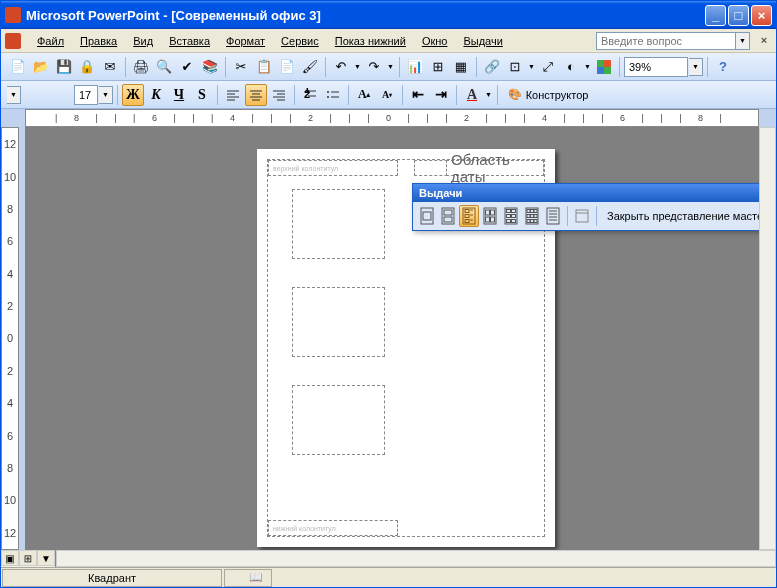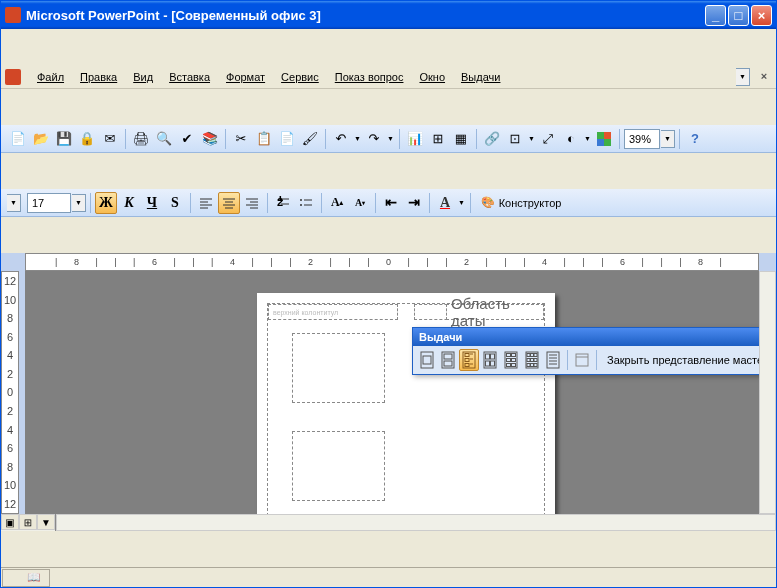--- a/index.html
+++ b/index.html
@@ -1,17 +1,17 @@
 <!DOCTYPE html>
 <html><head>
 <meta charset="utf-8">
 <style>
 * { box-sizing: border-box; margin: 0; padding: 0; font-family: Tahoma, sans-serif; font-size: 11px; }
 body { width: 777px; height: 588px; overflow: hidden; background: #ece9d8; }
-.window { width: 777px; height: 588px; border: 1px solid #0054e3; background: #ece9d8; display: flex; flex-direction: column; gap: 36px; }
+.window { width: 777px; height: 588px; border: 1px solid #0054e3; background: #ece9d8; display: flex; flex-direction: column; }
 .titlebar { height: 28px; background: linear-gradient(to bottom, #3c8cf0 0%, #0054e3 10%, #0054e3 90%, #003db7 100%); display: flex; align-items: center; padding: 0 4px; color: white; }
 .title-icon { width: 16px; height: 16px; background: #d24726; margin-right: 5px; border-radius: 2px; }
 .title-text { flex: 1; font-weight: bold; font-size: 13px; }
 .win-controls { display: flex; gap: 2px; }
 .win-btn { width: 21px; height: 21px; border: 1px solid #fff; border-radius: 3px; display: flex; align-items: center; justify-content: center; font-weight: bold; font-family: Arial; font-size: 13px; color: white; cursor: pointer; }
 .win-min, .win-max { background: linear-gradient(to bottom, #7ba8e8, #3874d4); }
 .win-close { background: linear-gradient(to bottom, #f09282, #d8482c); }
 .menubar { height: 24px; display: flex; align-items: center; padding: 0 4px; background: #ece9d8; border-bottom: 1px solid #c8c4b4; }
 .menu-icon { width: 16px; height: 16px; background: #d24726; margin-right: 8px; border-radius: 2px; }
 .menu-item { padding: 2px 8px; cursor: pointer; }
@@ -20,24 +20,24 @@
 .help-input { width: 140px; height: 18px; border: 1px solid #7f9db9; padding: 0 4px; color: #888; font-size: 11px; }
 .help-drop { width: 14px; height: 18px; border: 1px solid #7f9db9; border-left: none; background: #f0f0f0; display: flex; align-items: center; justify-content: center; font-size: 7px; }
 .mdi-close { width: 16px; height: 16px; margin-left: 6px; text-align: center; line-height: 14px; cursor: pointer; font-weight: bold; color: #555; }
 .toolbar { height: 28px; display: flex; align-items: center; padding: 0 6px; gap: 1px; background: linear-gradient(to bottom, #e8f0fc, #ccdff8); border-bottom: 1px solid #9ab8de; }
 .tbar2 { background: linear-gradient(to bottom, #e8f0fc, #ccdff8); }
 .tb-btn { width: 22px; height: 22px; display: flex; align-items: center; justify-content: center; cursor: pointer; border-radius: 2px; font-size: 13px; }
 .tb-sep { width: 1px; height: 20px; background: #9ab8de; margin: 0 3px; }
 .tb-drop { width: 9px; font-size: 7px; text-align: center; cursor: pointer; }
 .font-select { height: 20px; border: 1px solid #7f9db9; background: white; padding: 0 4px; display: flex; align-items: center; }
 .font-name { width: 100px; }
-.font-size { width: 44px; }
+.font-size { width: 24px; margin-left: 47px; }
 .fmt-btn { width: 22px; height: 22px; display: flex; align-items: center; justify-content: center; cursor: pointer; font-weight: bold; font-family: 'Times New Roman', serif; font-size: 14px; }
 .fmt-active { background: linear-gradient(to bottom, #fde4a6, #f7bb50); border: 1px solid #c4882c; border-radius: 2px; }
-.zoom-box { width: 36px; height: 20px; border: 1px solid #7f9db9; background: white; padding: 0 4px; display: flex; align-items: center; }
+.zoom-box { width: 64px; height: 20px; border: 1px solid #7f9db9; background: white; padding: 0 4px; display: flex; align-items: center; }
 .konstruktor-btn { height: 22px; padding: 0 6px; display: flex; align-items: center; gap: 4px; cursor: pointer; }
 .workspace { flex: 1; display: flex; position: relative; background: #c1d2ee; overflow: hidden; }
 .ruler-h { position: absolute; top: 0; left: 24px; right: 17px; height: 18px; background: white; border: 1px solid #888; display: flex; align-items: center; justify-content: center; font-size: 9px; color: #444; letter-spacing: 7px; }
 .ruler-v { position: absolute; top: 18px; left: 0; width: 18px; bottom: 17px; background: white; border: 1px solid #888; display: flex; flex-direction: column; align-items: center; justify-content: space-around; font-size: 9px; color: #444; }
 .ruler-v span { transform: rotate(0deg); }
 .canvas-area { position: absolute; top: 18px; left: 24px; right: 17px; bottom: 17px; background: #808080; overflow: hidden; }
 .page { position: absolute; top: 22px; left: 232px; width: 298px; height: 398px; background: white; box-shadow: 3px 3px 4px rgba(0,0,0,0.5); }
 .page-border { position: absolute; top: 10px; left: 10px; right: 10px; bottom: 10px; border: 1px dashed #888; }
 .ph { position: absolute; border: 1px dashed #888; font-size: 15px; color: #666; display: flex; align-items: center; padding: 0 4px; }
 .ph-header-l { top: 11px; left: 11px; width: 130px; height: 16px; font-size: 7px; color: #bbb; }
@@ -83,24 +83,25 @@
   </div>
 
   <div class="menubar">
     <div class="menu-icon"></div>
     <div class="menu-item"><u>Файл</u></div>
     <div class="menu-item"><u>Правка</u></div>
     <div class="menu-item"><u>Вид</u></div>
     <div class="menu-item"><u>Вставка</u></div>
     <div class="menu-item"><u>Формат</u></div>
     <div class="menu-item"><u>Сервис</u></div>
-    <div class="menu-item"><u>Показ вопрос</u></div>
+    <div class="menu-item"><u>Показ нижний</u></div>
     <div class="menu-item"><u>Окно</u></div>
     <div class="menu-item"><u>Выдачи</u></div>
     <div class="help-box">
+      <input class="help-input" placeholder="Введите вопрос" style="">
       <div class="help-drop">▼</div>
       <div class="mdi-close">×</div>
     </div>
   </div>
 
   <div class="toolbar">
     <div class="tb-btn">📄</div>
     <div class="tb-btn">📂</div>
     <div class="tb-btn">💾</div>
     <div class="tb-btn">🔒</div>
@@ -335,18 +336,19 @@
       <div class="view-btns">
         <div class="view-btn">▣</div>
         <div class="view-btn">⊞</div>
         <div class="view-btn">▼</div>
       </div>
       <div style="flex:1;border:1px solid #ccc"></div>
     </div>
   </div>
 
   <div class="statusbar">
+    <div class="status-cell sc2">Квадрант</div>
     <div class="status-cell sc4">
       <span>📖</span>
     </div>
   </div>
 
 </div>
 
 </body></html>

